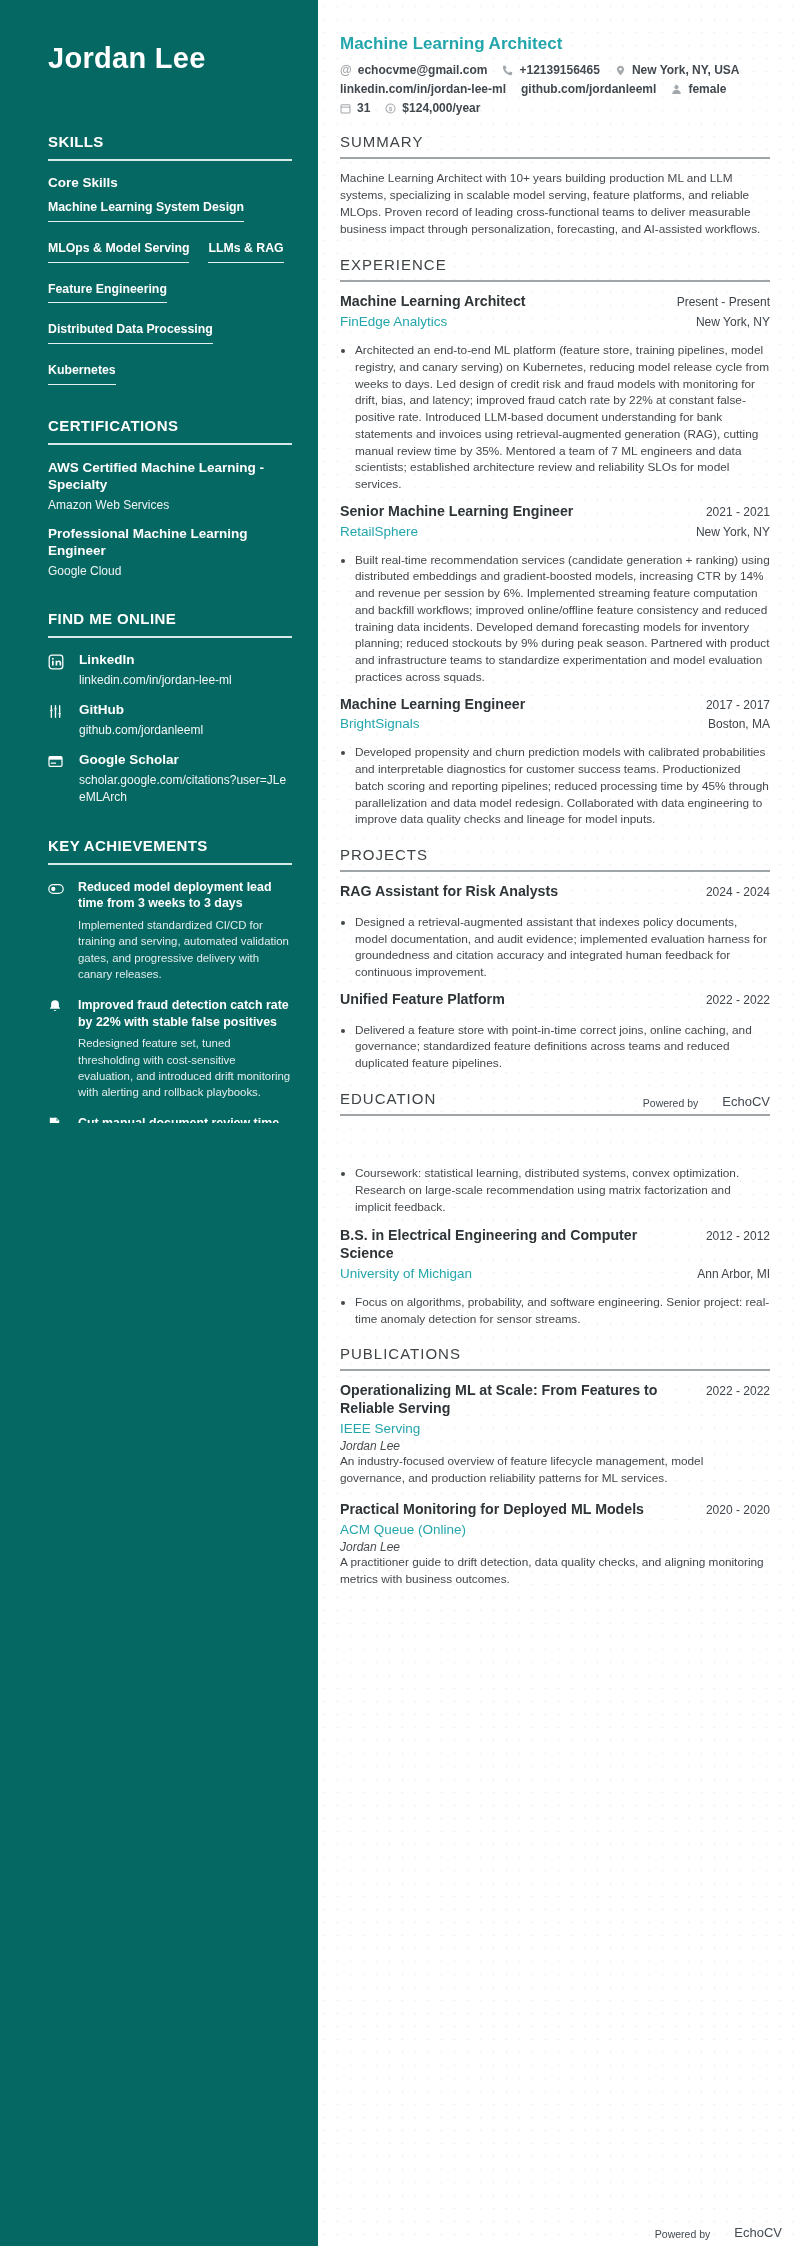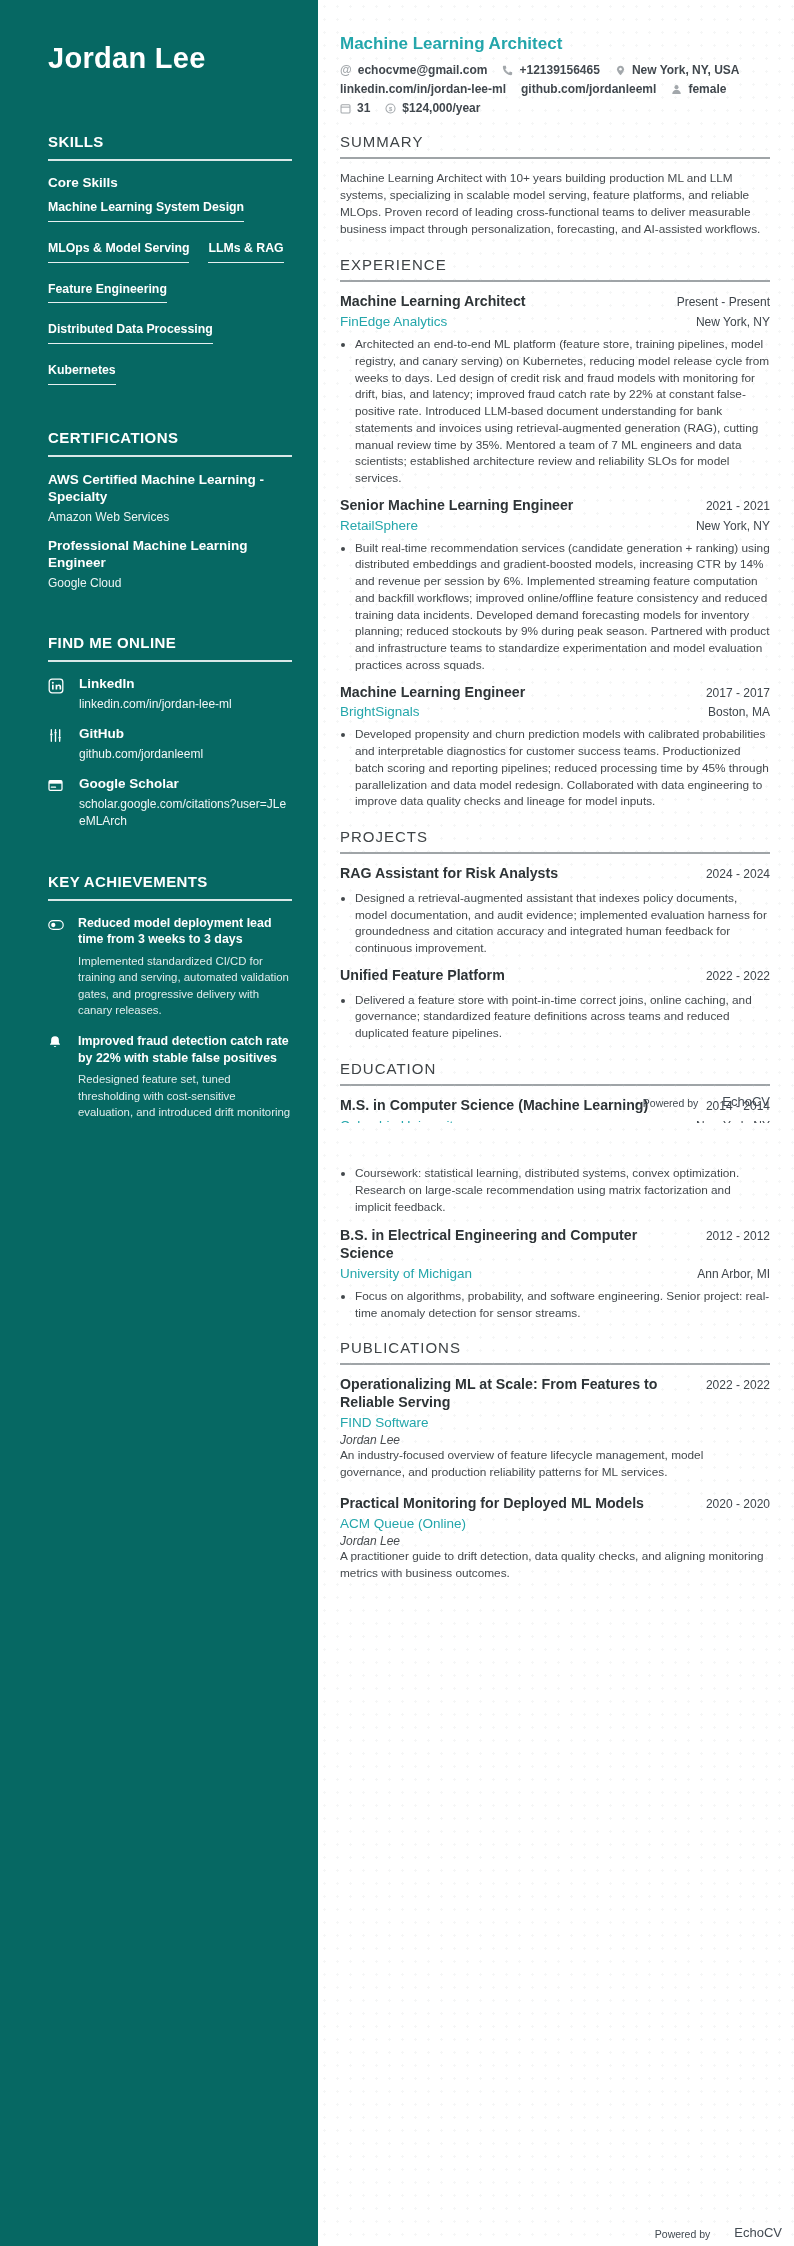--- a/index.html
+++ b/index.html
@@ -11,21 +11,21 @@
   }
   *{margin:0;padding:0;box-sizing:border-box;}
   body{font-family:"Liberation Sans","DejaVu Sans",sans-serif;background:#fff;}
   .canvas{width:668px;position:relative;background:#fff;}
   .page{width:794px;height:1123px;position:relative;background:#fff;overflow:hidden;}
   .sidebar{position:absolute;left:0;top:0;bottom:0;width:318px;background:var(--sidebar-bg);color:#fff;padding:42px 26px 30px 48px;}
   .main{position:absolute;left:318px;top:0;right:0;bottom:0;padding:34px 24px 0 22px;}
   .dots{position:absolute;inset:0;background-image:radial-gradient(#b9bec0 1.2px,transparent 1.3px);background-size:13px 13px;opacity:.14;pointer-events:none;}
   
   .s-name{font-size:29px;font-weight:700;letter-spacing:.3px;}
-  .s-section{margin-top:44px;}
+  .s-section{margin-top:32px;}
   .s-section.first{margin-top:58px;}
   .s-head{font-size:15px;font-weight:600;letter-spacing:.4px;border-bottom:2px solid rgba(255,255,255,.85);padding-bottom:9px;margin-bottom:14px;}
   .skill-group-label{font-weight:700;font-size:13.5px;margin-bottom:10px;}
   .skills-wrap{display:flex;flex-wrap:wrap;column-gap:18px;row-gap:13px;gap:19px;}
   .skill{font-size:12.3px;font-weight:600;padding-bottom:6px;border-bottom:1px solid rgba(255,255,255,.9);line-height:1.2;}
   .cert{margin-bottom:13px;}
   .cert-name{font-size:13.5px;font-weight:700;line-height:1.3;}
   .cert-issuer{font-size:12px;margin-top:4px;color:rgba(255,255,255,.93);}
   .online-item{display:flex;gap:14px;margin-bottom:14px;}
   .s-icon{width:17px;flex:none;padding-top:2px;}
@@ -42,21 +42,21 @@
   .section{margin-top:18px;}
   .sec-head{font-size:15px;color:var(--heading);letter-spacing:1px;border-bottom:2px solid var(--rule);padding-bottom:7px;margin-bottom:11px;font-weight:500;}
   .summary-text{font-size:11.8px;color:var(--body);line-height:1.45;}
   .entry{margin-bottom:10px;}
   .entry-row{display:flex;justify-content:space-between;align-items:baseline;gap:12px;}
   .e-title{font-size:14.2px;font-weight:700;color:#2e3437;line-height:1.25;}
   .e-title.plain{font-weight:600;}
   .e-dates{font-size:12px;color:#3e454b;white-space:nowrap;}
   .e-company{font-size:13.5px;color:var(--accent);font-weight:500;margin-top:3px;}
   .e-loc{font-size:12px;color:#3e454b;white-space:nowrap;margin-top:3px;}
-  .bullets{margin:7px 0 4px 0;padding-left:15px;list-style:disc;}
+  .bullets{margin:13px 0 4px 0;padding-left:15px;list-style:disc;}
   .bullets li{font-size:11.8px;color:var(--body);line-height:1.42;}
   .pub-venue{font-size:13.5px;color:var(--accent);margin-top:3px;}
   .pub-authors{font-size:12px;font-style:italic;color:#474c50;margin-top:3px;}
   .pub-desc{font-size:11.8px;color:var(--body);line-height:1.45;}
   .pub{margin-bottom:14px;}
   .powered{position:absolute;font-size:10.5px;color:#424a52;display:flex;align-items:flex-end;gap:4px;}
   .powered .brand{font-size:13px;margin-left:20px;}
   .powered.p1{right:24px;bottom:14px;}
   .powered.p2{right:12px;bottom:6px;}
 </style>
@@ -387,21 +387,21 @@
       </div>
 
       <div class="section">
         <div class="sec-head">PUBLICATIONS</div>
 
         <div class="pub">
           <div class="entry-row">
             <span class="e-title plain" style="max-width:330px;">Operationalizing ML at Scale: From Features to Reliable Serving</span>
             <span class="e-dates">2022 - 2022</span>
           </div>
-          <div class="pub-venue">FIND Software</div>
+          <div class="pub-venue">IEEE Serving</div>
           <div class="pub-authors">Jordan Lee</div>
           <div class="pub-desc">An industry-focused overview of feature lifecycle management, model governance, and production reliability patterns for ML services.</div>
         </div>
 
         <div class="pub">
           <div class="entry-row">
             <span class="e-title plain" style="max-width:330px;">Practical Monitoring for Deployed ML Models</span>
             <span class="e-dates">2020 - 2020</span>
           </div>
           <div class="pub-venue">ACM Queue (Online)</div>

